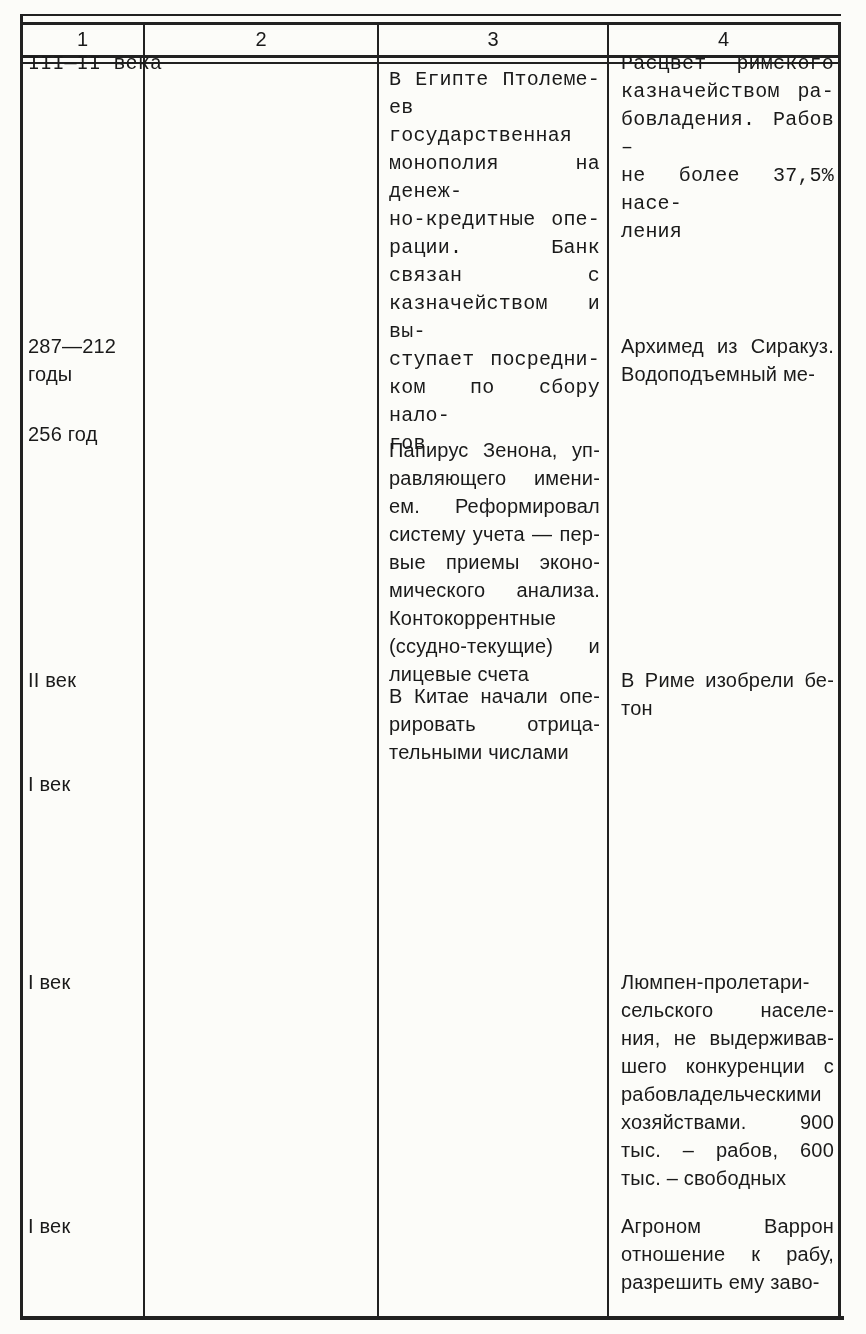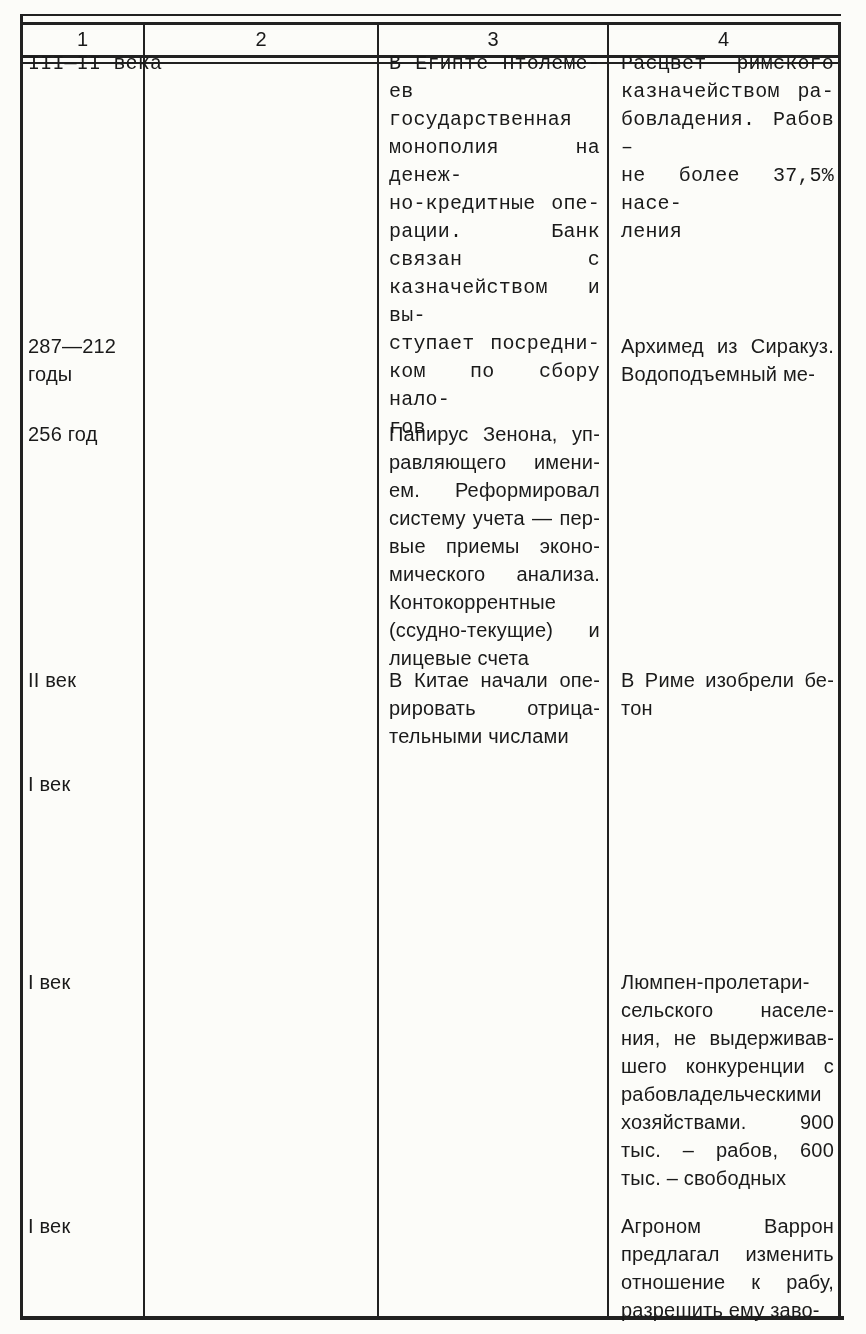--- a/index.html
+++ b/index.html
@@ -31,21 +31,21 @@
   .cell {
     position: absolute;
     font-size: 20px;
     line-height: 28px;
     letter-spacing: 0.2px;
   }
   .cell .line { text-align: justify; text-align-last: justify; }
   .cell .line:last-child { text-align-last: left; }
   .c1 { left: 28px;  width: 114px; }
   .c1 .line { text-align: left; text-align-last: left; white-space: nowrap; }
-  .c3 { left: 389px; width: 211px; }
+  .c3 { left: 389px; width: 211px; margin-top: 16px; }
   .c4 { left: 621px; width: 213px; }
   .b1 { top: 50px; font-family: Liberation Mono, monospace; }
   .b2 { top: 320px; margin-top: 12px; }
   .b3 { top: 420px; }
   .b4 { top: 666px; }
   .b5 { top: 770px; }
   .b6 { top: 968px; }
   .b7 { top: 1212px; }
 </style>
 </head>
@@ -144,18 +144,17 @@
       <div class="line">хозяйствами. 900</div>
       <div class="line">тыс. – рабов, 600</div>
       <div class="line">тыс. – свободных</div>
     </div>
 
   <div class="cell c1 b7">
       <div class="line">I век</div>
     </div>
   <div class="cell c4 b7">
       <div class="line">Агроном Варрон</div>
-      <div class="line">предлагал изменить</div>
       <div class="line">отношение к рабу,</div>
       <div class="line">разрешить ему заво-</div>
     </div>
 
 </div>
 
 </body></html>

